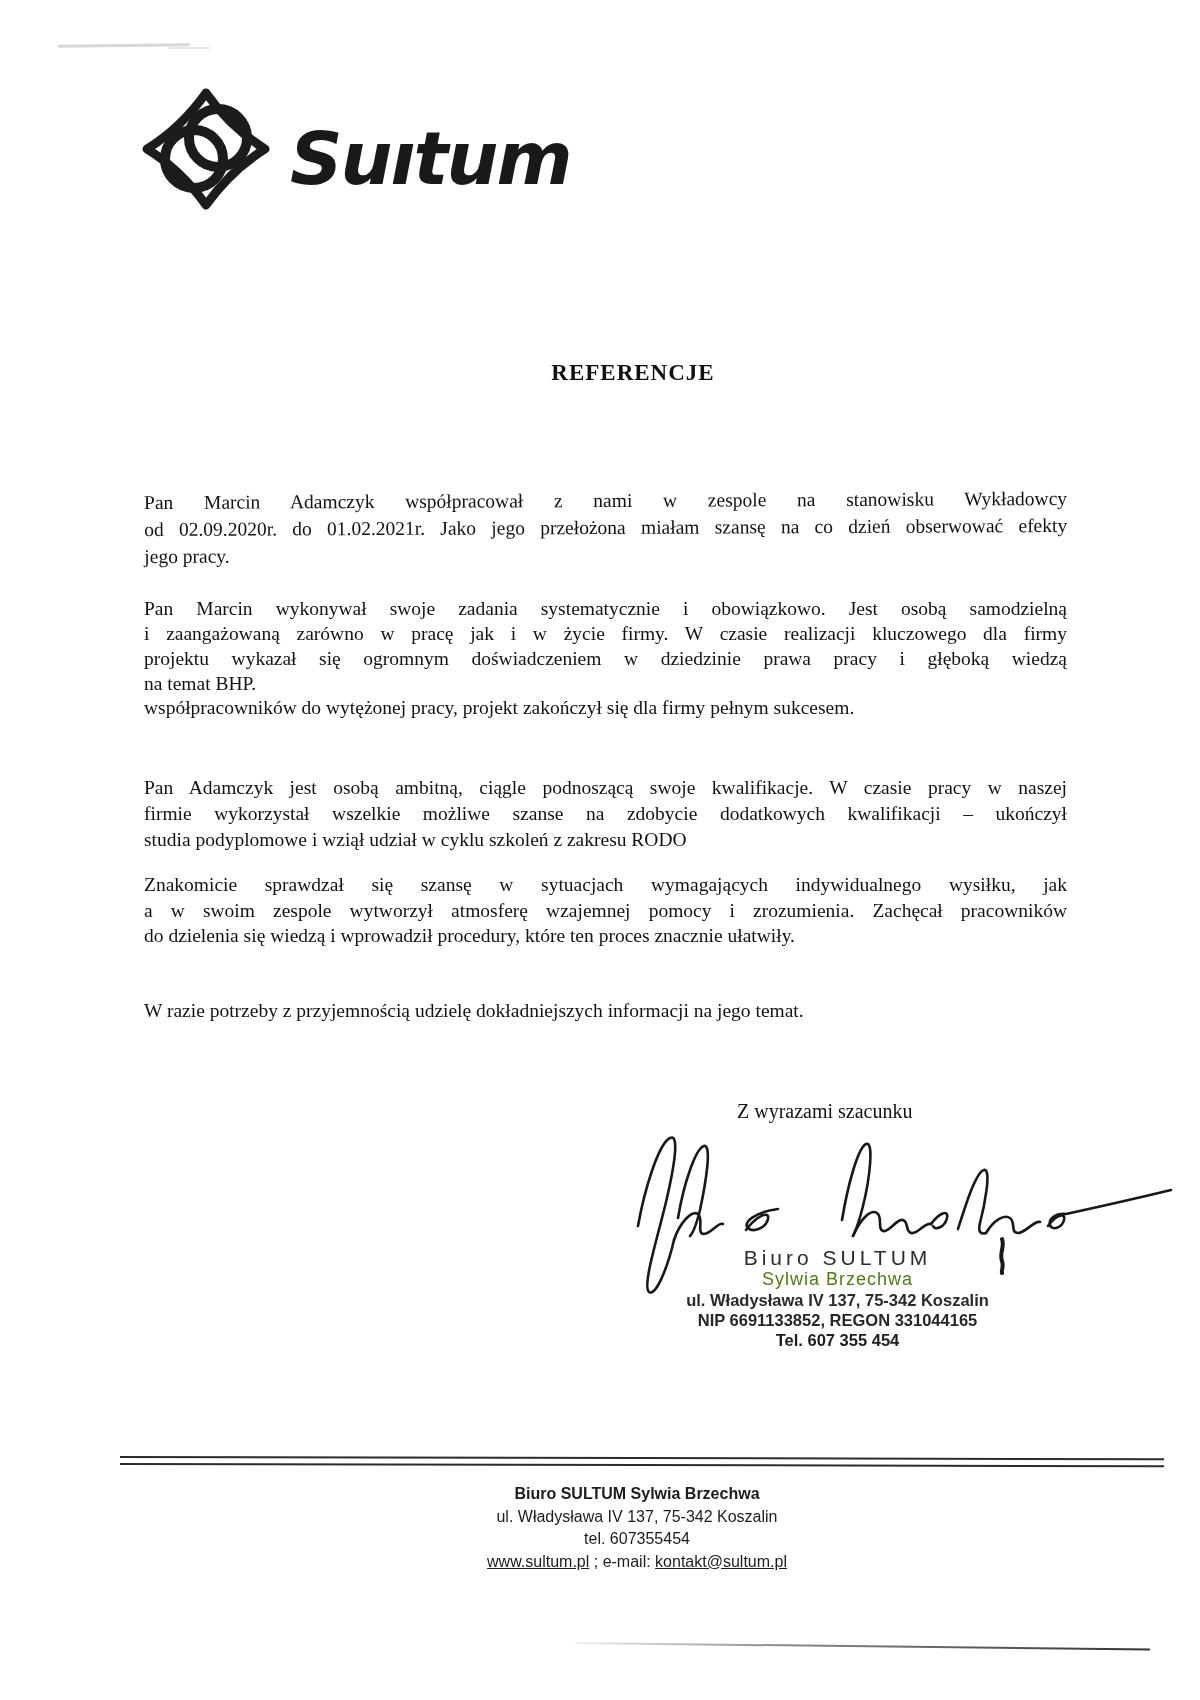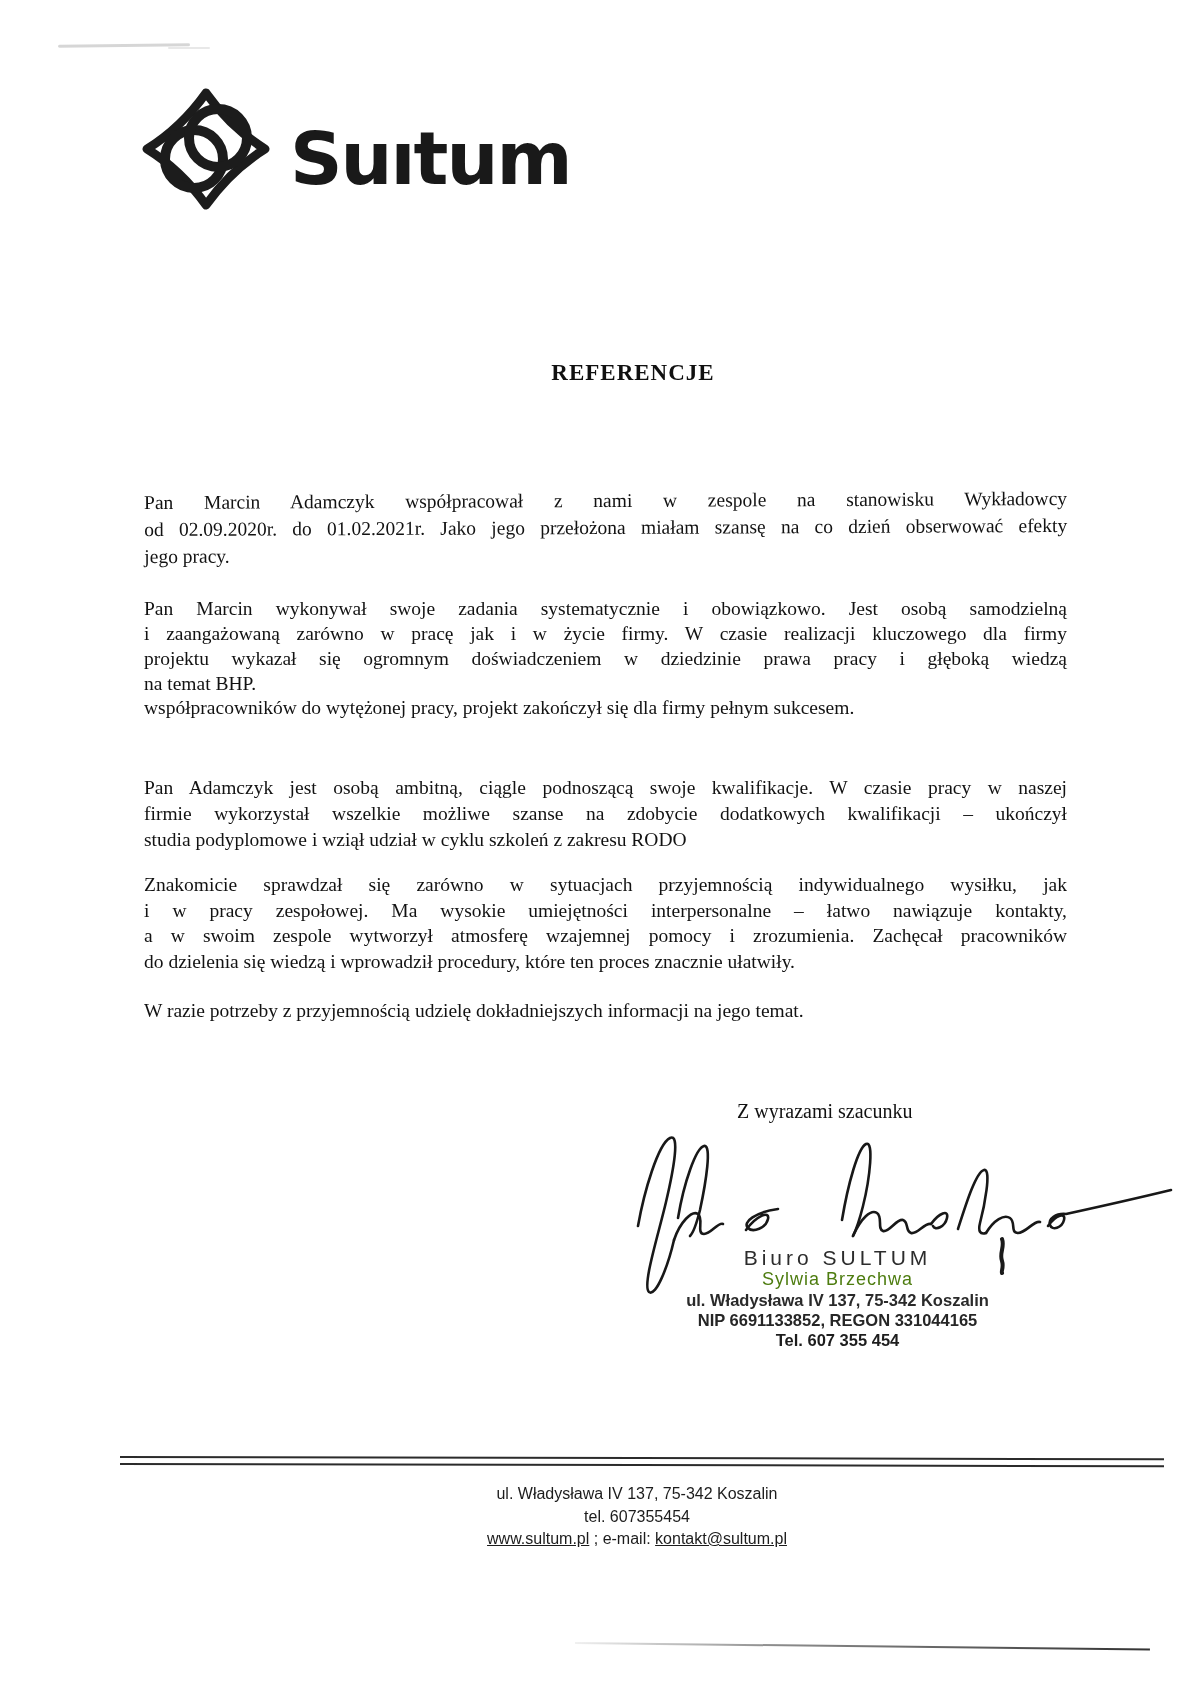--- a/index.html
+++ b/index.html
@@ -10,21 +10,21 @@
   
   .smudge{position:absolute;background:rgba(0,0,0,.16);border-radius:2px;}
   #smudge-a{left:58px;top:44px;width:132px;height:3px;transform:rotate(-.6deg);}
   #smudge-b{left:168px;top:47px;width:42px;height:2px;opacity:.55;}
   #bottom-line{
     position:absolute;left:575px;top:1642px;width:575px;height:2px;
     background:linear-gradient(to right, rgba(0,0,0,.06), rgba(0,0,0,.45) 35%, rgba(0,0,0,.8));
     transform:rotate(.65deg);transform-origin:left center;
   }
   
-  #logo{position:absolute;left:142px;top:86px;width:420px;height:125px;}
+  #logo{position:absolute;left:142px;top:86px;width:420px;height:125px;font-style:italic;}
   #logo-mark{position:absolute;left:0;top:2px;}
   #logo-text{
     position:absolute;left:148px;top:36px;
     font-family:"DejaVu Sans", sans-serif;font-weight:bold;font-size:73px;
     letter-spacing:-2px;color:#191919;line-height:1;
   }
   
   #title{
     position:absolute;left:0;top:360px;width:1200px;text-align:center;text-indent:66px;
     font-weight:bold;font-size:23px;letter-spacing:1px;color:#101010;
@@ -101,22 +101,21 @@
   </div>
 <div id="p3" class="para">
     <div class="line">współpracowników do wytężonej pracy, projekt zakończył się dla firmy pełnym sukcesem.</div>
   </div>
 <div id="p4" class="para">
     <div class="line jl">Pan Adamczyk jest osobą ambitną, ciągle podnoszącą swoje kwalifikacje. W czasie pracy w naszej</div>
     <div class="line jl">firmie wykorzystał wszelkie możliwe szanse na zdobycie dodatkowych kwalifikacji – ukończył</div>
     <div class="line">studia podyplomowe i wziął udział w cyklu szkoleń z zakresu RODO</div>
   </div>
 <div id="p5" class="para">
-    <div class="line jl">Znakomicie sprawdzał się zarówno w sytuacjach przyjemnością indywidualnego wysiłku, jak</div>
-    <div class="line jl">i w pracy zespołowej. Ma wysokie umiejętności interpersonalne – łatwo nawiązuje kontakty,</div>
+    <div class="line jl">Znakomicie sprawdzał się szansę w sytuacjach wymagających indywidualnego wysiłku, jak</div>
     <div class="line jl">a w swoim zespole wytworzył atmosferę wzajemnej pomocy i zrozumienia. Zachęcał pracowników</div>
     <div class="line">do dzielenia się wiedzą i wprowadził procedury, które ten proces znacznie ułatwiły.</div>
   </div>
 <div id="p6" class="para">
     <div class="line">W razie potrzeby z przyjemnością udzielę dokładniejszych informacji na jego temat.</div>
   </div>
 
 <div id="closing">Z wyrazami szacunku</div>
 
 <svg id="signature" width="545" height="190" viewBox="0 0 545 190">
@@ -141,18 +140,19 @@
 <div id="stamp">
   <div id="stamp-company">Biuro SULTUM</div>
   <div id="stamp-person">Sylwia Brzechwa</div>
   <div id="stamp-address">ul. Władysława IV 137, 75-342 Koszalin</div>
   <div id="stamp-ids">NIP 6691133852, REGON 331044165</div>
   <div id="stamp-phone">Tel. 607 355 454</div>
 </div>
 
 <div id="footer-sep"></div>
 <div id="footer">
+  <div id="footer-company">Biuro SULTUM Sylwia Brzechwa</div>
   <div>ul. Władysława IV 137, 75-342 Koszalin</div>
   <div>tel. 607355454</div>
   <div><span class="ulink">www.sultum.pl</span><span> ; e-mail: </span><span class="ulink">kontakt@sultum.pl</span></div>
 </div>
 
 <div id="bottom-line"></div>
 
 </body></html>

